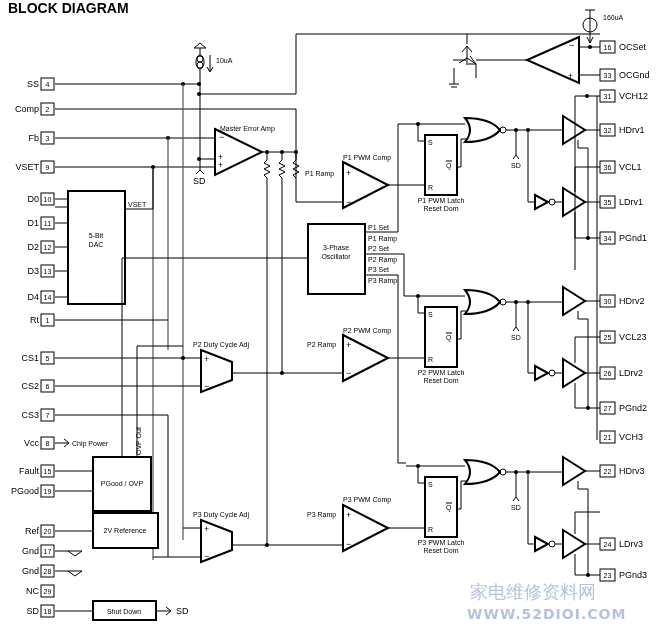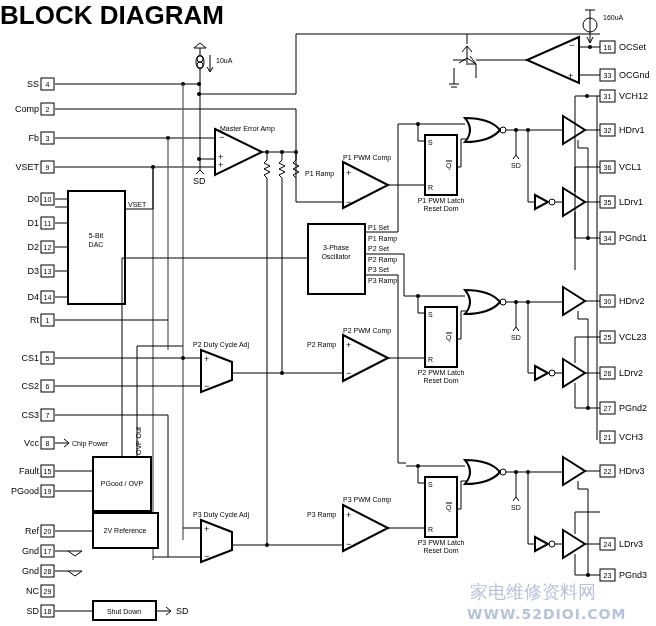--- a/index.html
+++ b/index.html
@@ -1,17 +1,17 @@
 <!DOCTYPE html>
 <html><head>
 <meta charset="utf-8">
 <style>
   html, body { margin: 0; padding: 0; background: #ffffff; }
   body { width: 656px; height: 626px; position: relative; overflow: hidden; font-family: "Liberation Sans", sans-serif; }
-  #title { position: absolute; left: 0; top: 0px; font-size: 26px; font-weight: bold; color: #000; letter-spacing: 0px; }
+  #title { position: absolute; left: 8px; top: 0px; font-size: 14px; font-weight: bold; color: #000; letter-spacing: 0px; }
   svg { position: absolute; left: 0; top: 0; }
   .w { stroke: #000; stroke-width: 1; fill: none; }
   .wg { stroke: #555; stroke-width: 1.2; fill: none; }
   .blk { stroke: #000; stroke-width: 2; fill: #fff; }
   .pin { stroke: #000; stroke-width: 1; fill: #fff; }
   .t { font-family: "Liberation Sans", sans-serif; font-size: 9px; fill: #000; }
   .ts { font-family: "Liberation Sans", sans-serif; font-size: 7px; fill: #000; }
   .tb { font-family: "Liberation Sans", sans-serif; font-size: 7px; fill: #000; }
   .dot { fill: #000; }
   .wm { font-family: "DejaVu Serif", serif; font-size: 18px; fill: #b7c3dc; }

